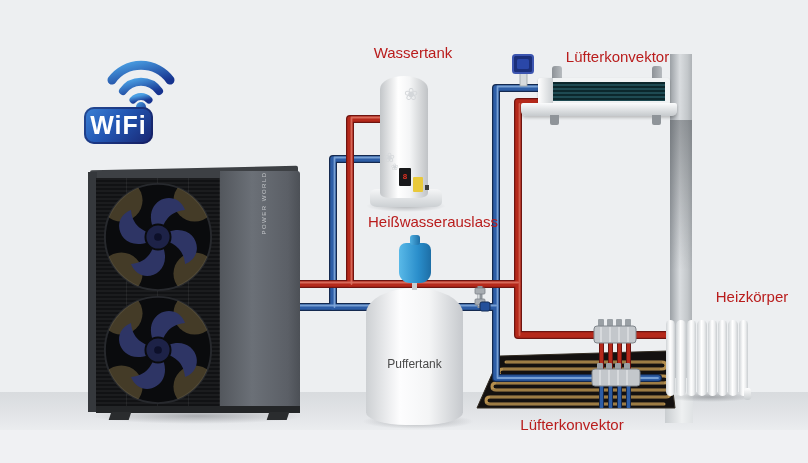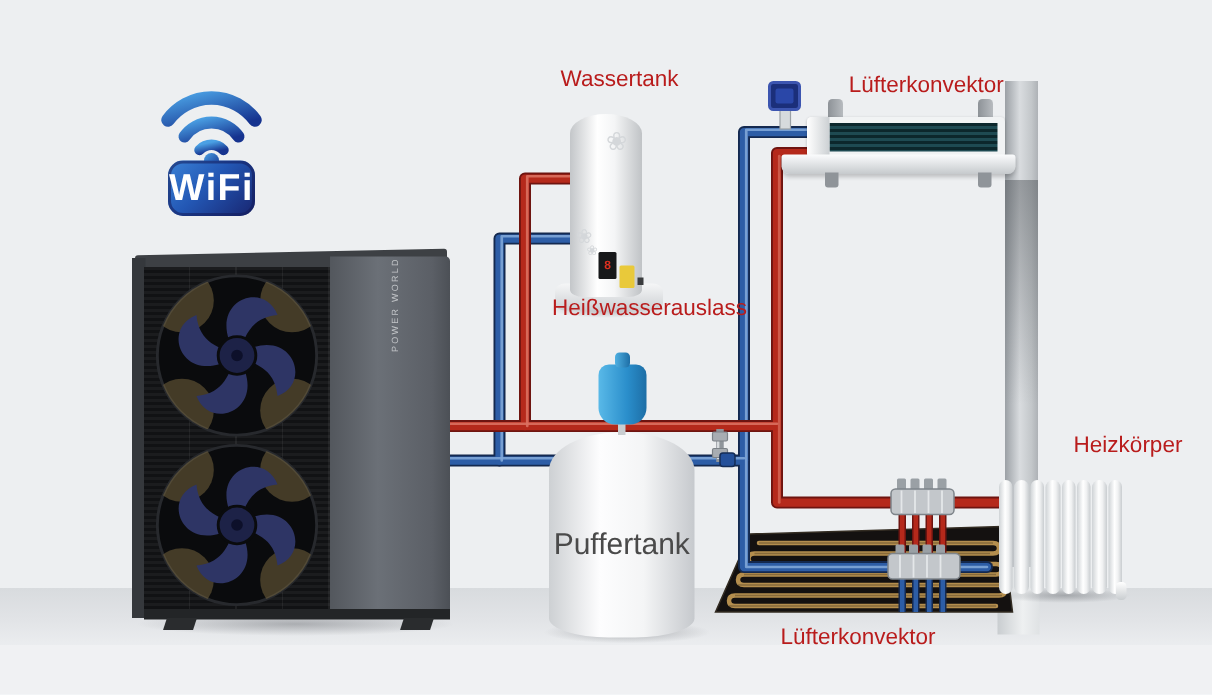--- a/index.html
+++ b/index.html
@@ -19,21 +19,21 @@
   
   .wall{left:670px;top:54px;width:22px;height:342px;z-index:2;
     background:linear-gradient(90deg,#9ba0a5 0%,#d9dcdf 45%,#c3c7ca 80%,#aeb2b6 100%);}
   .wall-shade{left:670px;top:120px;width:22px;height:150px;z-index:2;
     background:linear-gradient(180deg,rgba(70,75,80,.45),rgba(70,75,80,0));}
   .wall-foot{left:665px;top:378px;width:28px;height:45px;z-index:2;
     background:linear-gradient(90deg,#c9cdd0,#eef0f1 60%,#dfe2e4);}
 
   
   .wifi-arcs{left:102px;top:58px;z-index:6;}
-  .wifi-badge{left:112px;top:107px;width:58px;height:37px;z-index:6;
+  .wifi-badge{left:84px;top:107px;width:69px;height:37px;z-index:6;
     border-radius:10px;
     background:linear-gradient(135deg,#3b82d6 0%,#2357b4 45%,#18246f 100%);
     box-shadow:inset 0 0 0 2px rgba(20,28,90,.55);
     display:flex;align-items:center;justify-content:center;
     color:#ffffff;font-weight:bold;font-size:25px;letter-spacing:1px;}
 
   
   .hp{left:88px;top:168px;width:212px;height:250px;z-index:5;}
   .hp-cap{position:absolute;left:2px;top:0;width:208px;height:12px;background:#3d4044;transform:skewY(-1.2deg);border-radius:2px;}
   .hp-left{position:absolute;left:0;top:4px;width:9px;height:240px;background:#35383c;}
@@ -78,21 +78,21 @@
   .wtank-sticker{position:absolute;left:33px;top:101px;width:10px;height:15px;background:#e9c93a;border-radius:1px;}
   .wtank-dot{position:absolute;left:45px;top:109px;width:4px;height:5px;background:#3a3c3e;}
   .wtank-base{left:370px;top:189px;width:72px;height:18px;z-index:5;
     background:linear-gradient(180deg,#f5f6f7,#ccd0d3);border-radius:7px/5px;}
 
   
   .ptank{left:366px;top:288px;width:97px;height:137px;z-index:5;
     background:linear-gradient(90deg,#cdd0d3 0%,#fdfdfe 35%,#f4f5f6 65%,#c6c9cd 100%);
     border-radius:49px 49px 40px 40px / 26px 26px 13px 13px;
     display:flex;align-items:center;justify-content:center;}
-  .ptank-label{font-size:20px;color:#4a4a4a;margin-top:14px;}
+  .ptank-label{font-size:12px;color:#4a4a4a;margin-top:14px;}
   .tap-stem{left:412px;top:281px;width:5px;height:9px;z-index:5;background:#c9cdd0;}
   .tap-body{left:399px;top:243px;width:32px;height:40px;z-index:5;
     background:linear-gradient(90deg,#59b9e8,#2a8ecb 60%,#1d6ea6);
     border-radius:7px 7px 11px 11px;}
   .tap-pin{left:410px;top:235px;width:10px;height:10px;z-index:5;background:linear-gradient(90deg,#4fb0e2,#1d6ea6);border-radius:3px;}
 
   
   .lbl{z-index:6;font-size:15px;color:#b91c1c;white-space:nowrap;}
 
   svg{display:block;}
@@ -289,17 +289,17 @@
     <div class="rad-tube"></div>
     <div class="rad-tube"></div>
     <div class="rad-tube"></div>
     <div class="rad-tube"></div>
     <div class="rad-tube"></div>
   </div>
   <div class="abs rad-valve"></div>
 
   <div class="abs lbl" style="left:363px;top:44px;width:100px;text-align:center;">Wassertank</div>
   <div class="abs lbl" style="left:560px;top:48px;width:115px;text-align:center;">Lüfterkonvektor</div>
-  <div class="abs lbl" style="left:368px;top:197px;width:130px;text-align:right;">Heißwasserauslass</div>
+  <div class="abs lbl" style="left:368px;top:213px;width:130px;text-align:right;">Heißwasserauslass</div>
   <div class="abs lbl" style="left:711px;top:288px;width:82px;text-align:center;">Heizkörper</div>
   <div class="abs lbl" style="left:512px;top:416px;width:120px;text-align:center;">Lüfterkonvektor</div>
 
 </div>
 
 </body></html>

